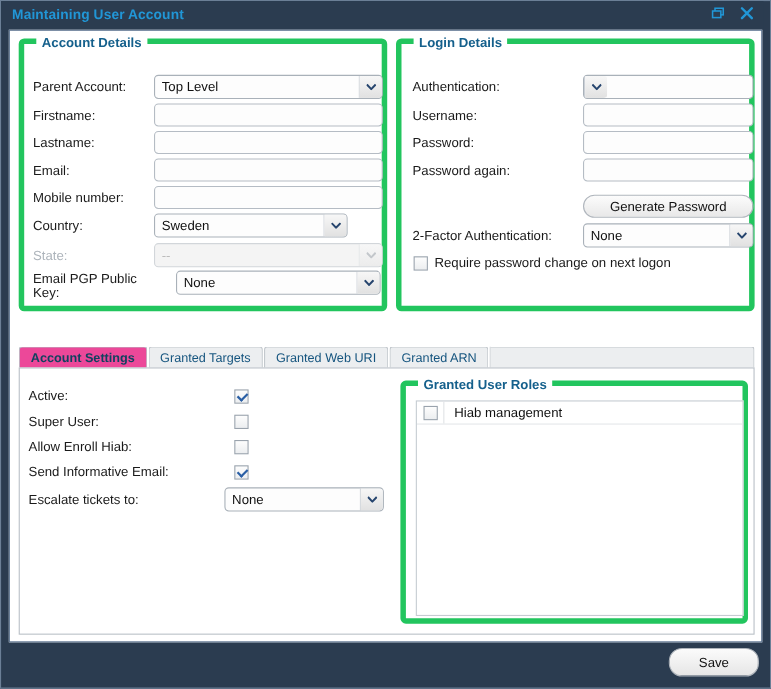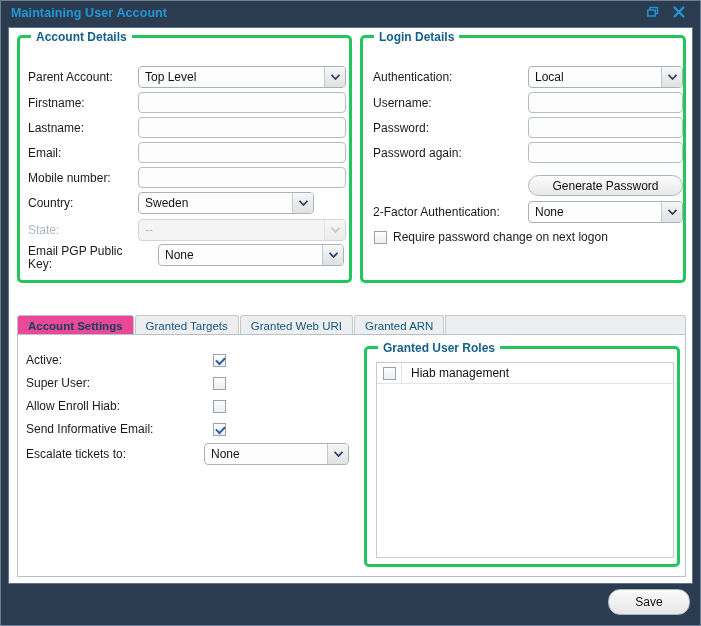--- a/index.html
+++ b/index.html
@@ -30,21 +30,21 @@
   .tb-icon{width:14px;height:14px;display:block;cursor:pointer;}
   
   .client{
     position:absolute;left:7px;top:26px;width:685px;height:557px;
     background:#ffffff;box-sizing:border-box;
     border:1px solid #5d7490;
   }
   
   .panel{
     position:absolute;box-sizing:border-box;
-    border:3px solid #22c55e;border-radius:5px;background:#ffffff;
+    border:5px solid #22c55e;border-radius:5px;background:#ffffff;
   }
   .panel-legend{
     position:absolute;top:-8px;left:11px;background:#ffffff;
     padding:0 5px;font-size:12px;font-weight:bold;color:#15608c;
     white-space:nowrap;
   }
   
   .row{position:absolute;display:flex;align-items:center;}
   .lbl{font-size:12px;color:#1a1a1a;white-space:nowrap;}
   .lbl.disabled{color:#adb4bb;}
@@ -240,21 +240,20 @@
         <span style="margin-left:8px;font-size:17px;line-height:20px;color:#1a1a1a;cursor:pointer;">+</span>
       </div>
     </div>
 
     <div class="panel" style="left:351px;top:7px;width:326px;height:248px;">
       <div class="panel-legend">Login Details</div>
 
       <div class="row" style="left:10px;top:28px;">
         <span class="lbl" style="width:155px;">Authentication:</span>
         <div class="combo" style="width:155px;">
-          <span class="cval">Local</span>
           <span class="carrow">
             <svg class="chev" viewBox="0 0 9 6">
                 <path d="M0.5 0.8 L4.5 5 L8.5 0.8" fill="none" stroke="#26456e" stroke-width="1.8"></path>
               </svg>
           </span>
         </div>
       </div>
 
       <div class="row" style="left:10px;top:54px;">
         <span class="lbl" style="width:155px;">Username:</span>

